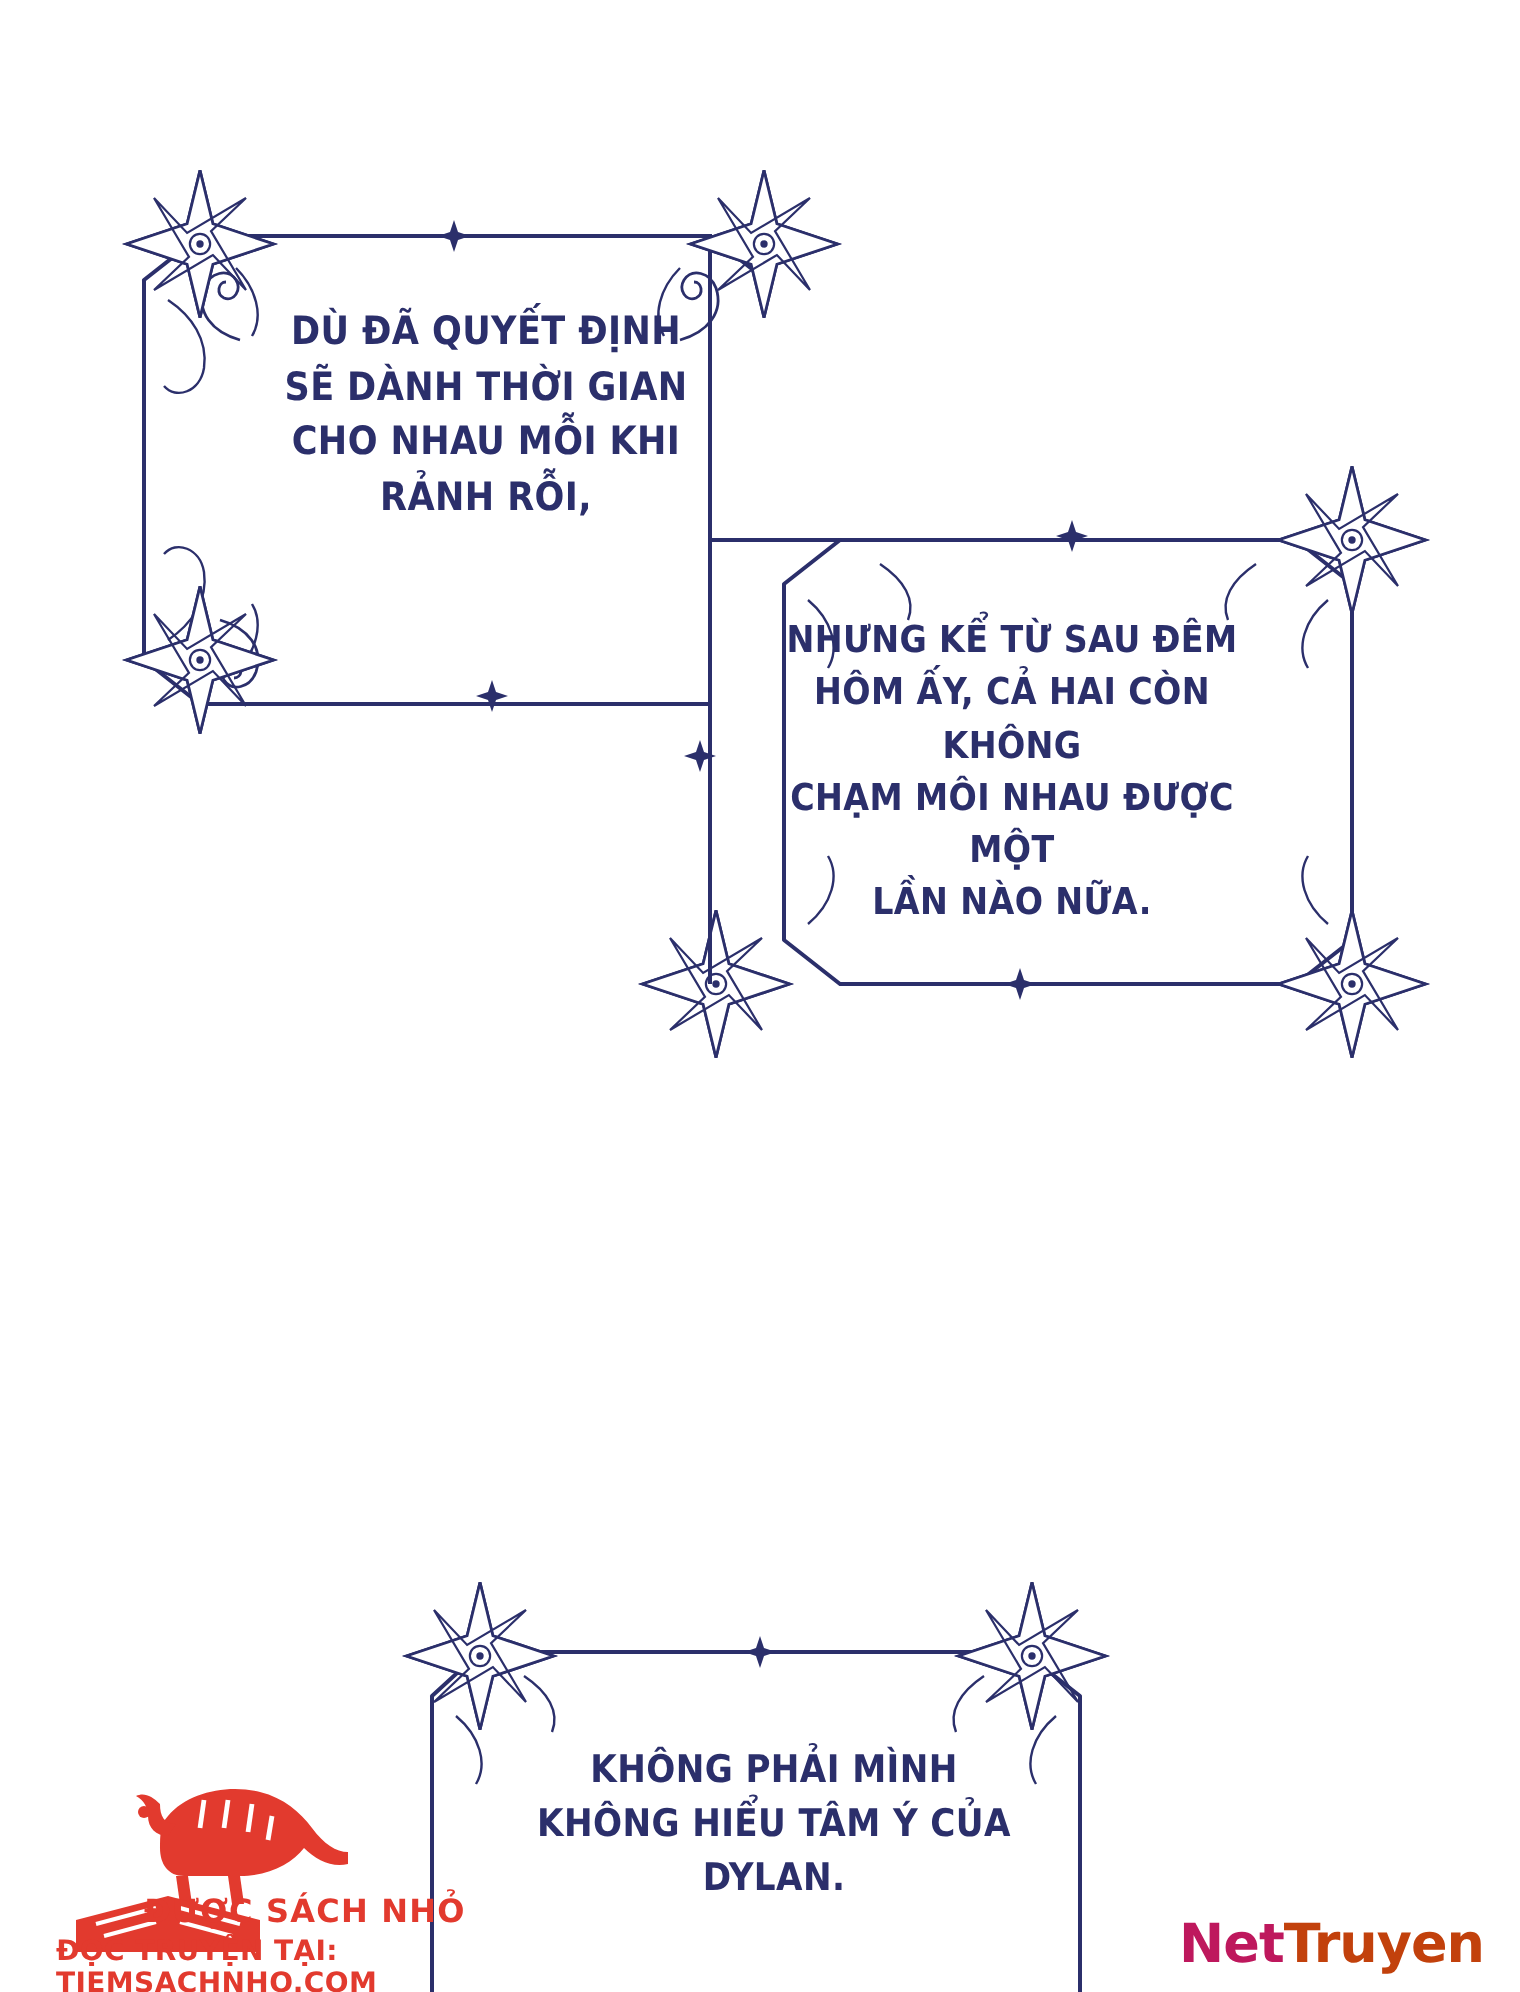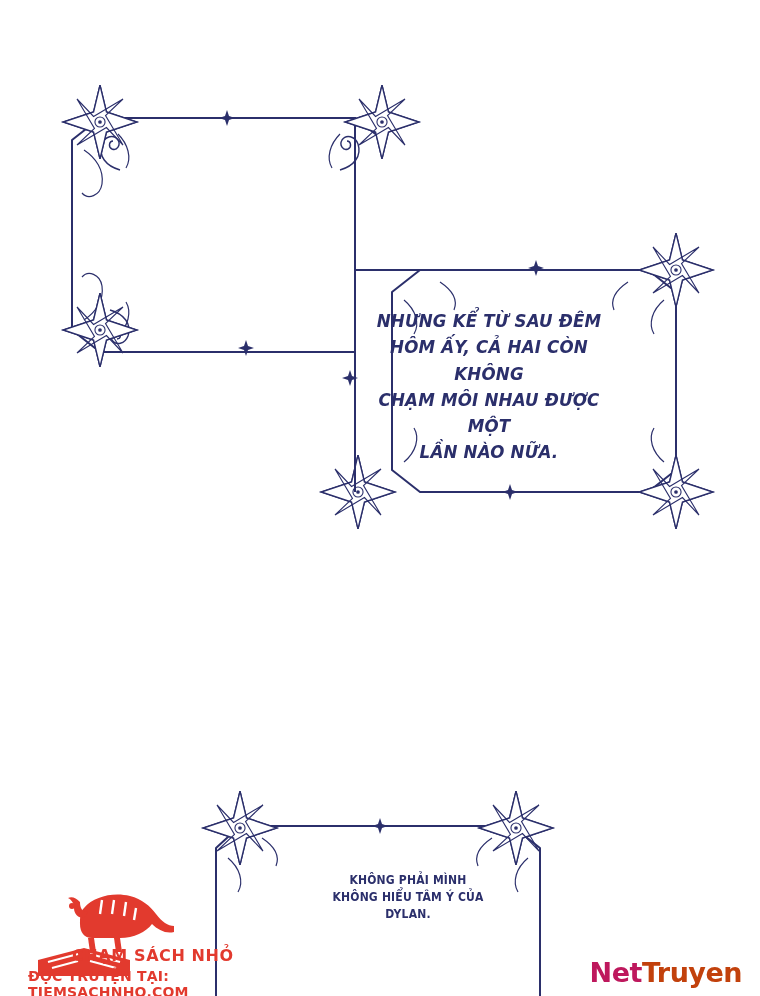--- a/index.html
+++ b/index.html
@@ -32,32 +32,30 @@
     text-transform: uppercase;
     font-stretch: condensed;
   }
   #text-1 {
     left: 118px;
     top: 152px;
     width: 250px;
     font-size: 19.5px;
   }
   #text-2 {
-    left: 355px;
+    left: 372px;
     top: 308px;
     width: 268px;
     font-size: 18.5px;
-    font-style: italic;
   }
   #text-3 {
     left: 262px;
     top: 872px;
     width: 250px;
-    font-size: 12px;
-    margin-left: 21px;
+    font-size: 19px;
   }
 
   
   .watermark {
     position: absolute;
     left: 22px;
     bottom: 10px;
     width: 250px;
     height: 130px;
   }
@@ -189,20 +187,24 @@
       <path d="M228,858 C240,868 244,882 238,892"></path>
       <path d="M528,858 C516,868 512,882 518,892"></path>
       <path d="M262,838 C274,846 280,856 276,866"></path>
       <path d="M492,838 C480,846 474,856 478,866"></path>
     </g>
     <use href="#starOrn" x="0" y="0" transform="translate(240,828) scale(0.92)"></use>
     <use href="#starOrn" x="0" y="0" transform="translate(516,828) scale(0.92)"></use>
     <use href="#smallStar" transform="translate(380,826)"></use>
   </svg>
 
+  <div id="text-1" class="bubble-text">DÙ ĐÃ QUYẾT ĐỊNH
+SẼ DÀNH THỜI GIAN
+CHO NHAU MỖI KHI
+RẢNH RỖI,</div>
 
   <div id="text-2" class="bubble-text">NHƯNG KỂ TỪ SAU ĐÊM
 HÔM ẤY, CẢ HAI CÒN KHÔNG
 CHẠM MÔI NHAU ĐƯỢC MỘT
 LẦN NÀO NỮA.</div>
 
   <div id="text-3" class="bubble-text">KHÔNG PHẢI MÌNH
 KHÔNG HIỂU TÂM Ý CỦA
 DYLAN.</div>
 
@@ -232,21 +234,21 @@
         <path d="M16,104 L62,92 L62,120 L16,120 Z"></path>
         <path d="M108,104 L62,92 L62,120 L108,120 Z"></path>
       </g>
       <g stroke="#ffffff" stroke-width="2" fill="none">
         <path d="M26,106 L56,98"></path>
         <path d="M30,112 L56,105"></path>
         <path d="M98,106 L68,98"></path>
         <path d="M94,112 L68,105"></path>
       </g>
     </svg>
-    <div class="wm-brand">CHẠM SÁCH NHỎ</div>
+    <div class="wm-brand">ĐƯỢC SÁCH NHỎ</div>
     <div class="wm-sub">ĐỌC TRUYỆN TẠI: TIEMSACHNHO.COM</div>
   </div>
 
   <div class="nettruyen">
     <span class="nt-a">Net</span><span class="nt-b">Truyen</span>
   </div>
 
 </div>
 
 </body></html>

